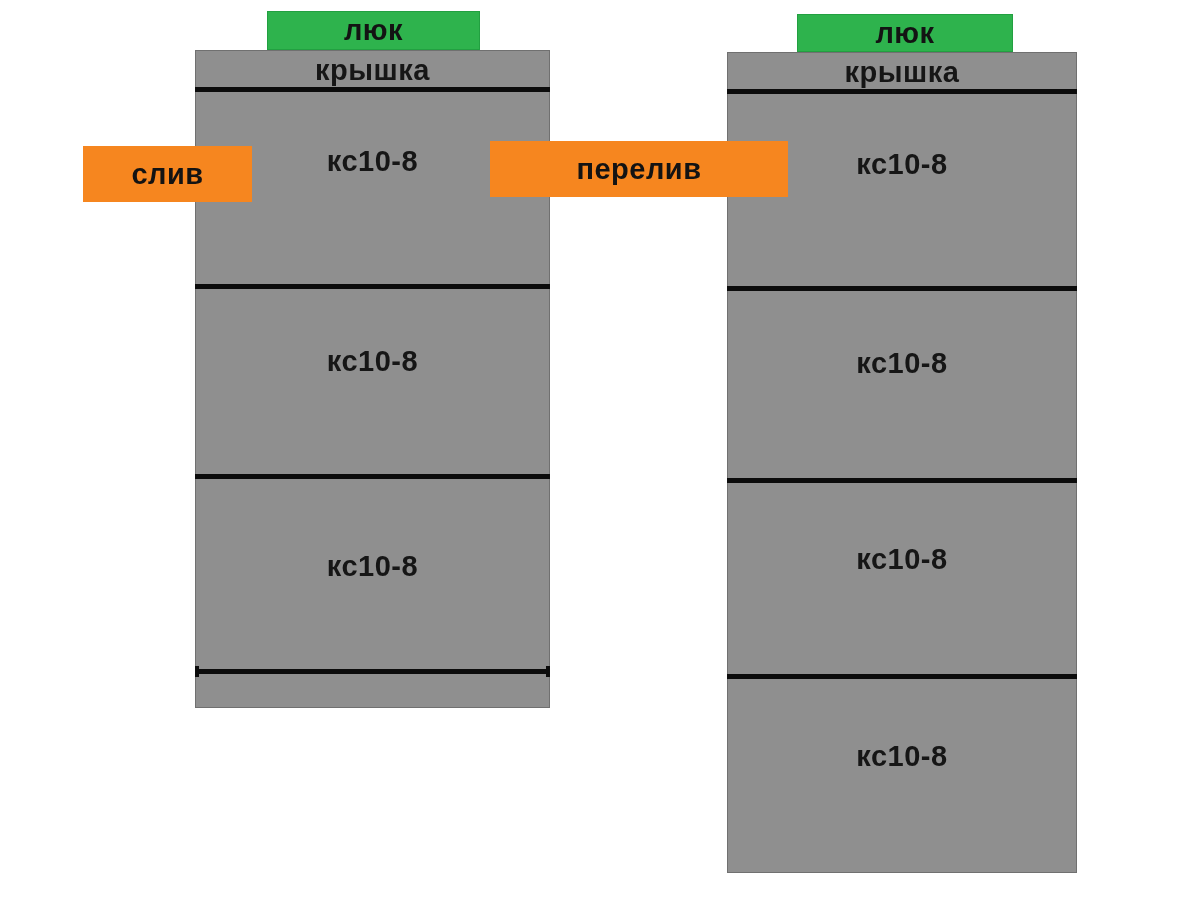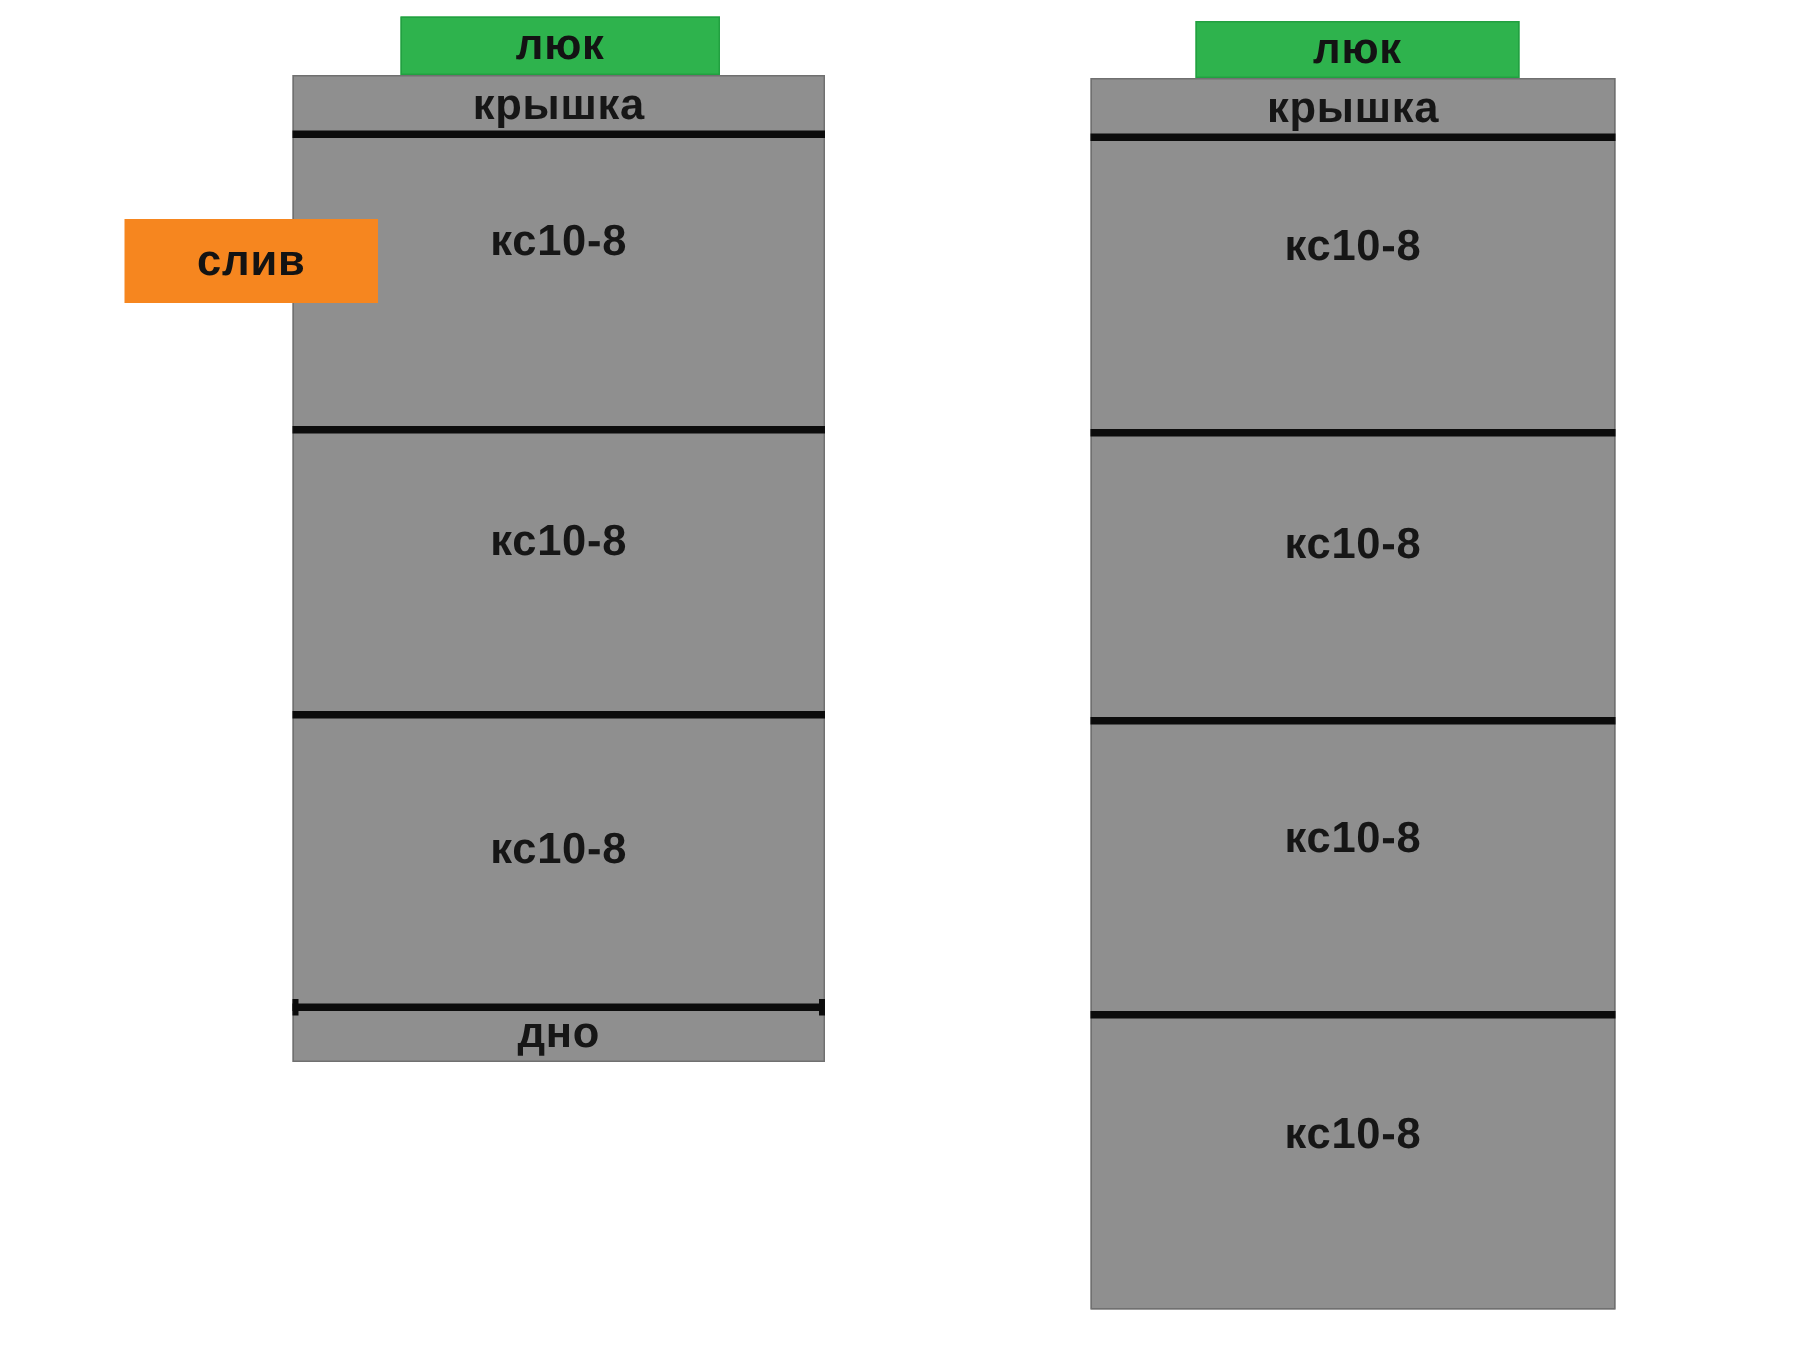--- a/index.html
+++ b/index.html
@@ -124,30 +124,30 @@
 
   <div class="well well-left">
     <div class="label cover-label">крышка</div>
     <div class="hline line-1"></div>
     <div class="label ring-0">кс10-8</div>
     <div class="hline line-2"></div>
     <div class="label ring-1">кс10-8</div>
     <div class="hline line-3"></div>
     <div class="label ring-2">кс10-8</div>
     <div class="hline line-4 bottom-line"></div>
-    <div class="label bottom-label">дно</div>
   </div>
 
   <div class="well well-right">
     <div class="label cover-label">крышка</div>
     <div class="hline line-1"></div>
     <div class="label ring-0">кс10-8</div>
     <div class="hline line-2"></div>
     <div class="label ring-1">кс10-8</div>
     <div class="hline line-3"></div>
     <div class="label ring-2">кс10-8</div>
     <div class="hline line-4"></div>
     <div class="label ring-3">кс10-8</div>
   </div>
 
   <div class="pipe pipe-drain">слив</div>
+  <div class="pipe pipe-overflow">перелив</div>
 
 </div>
 
 </body></html>

